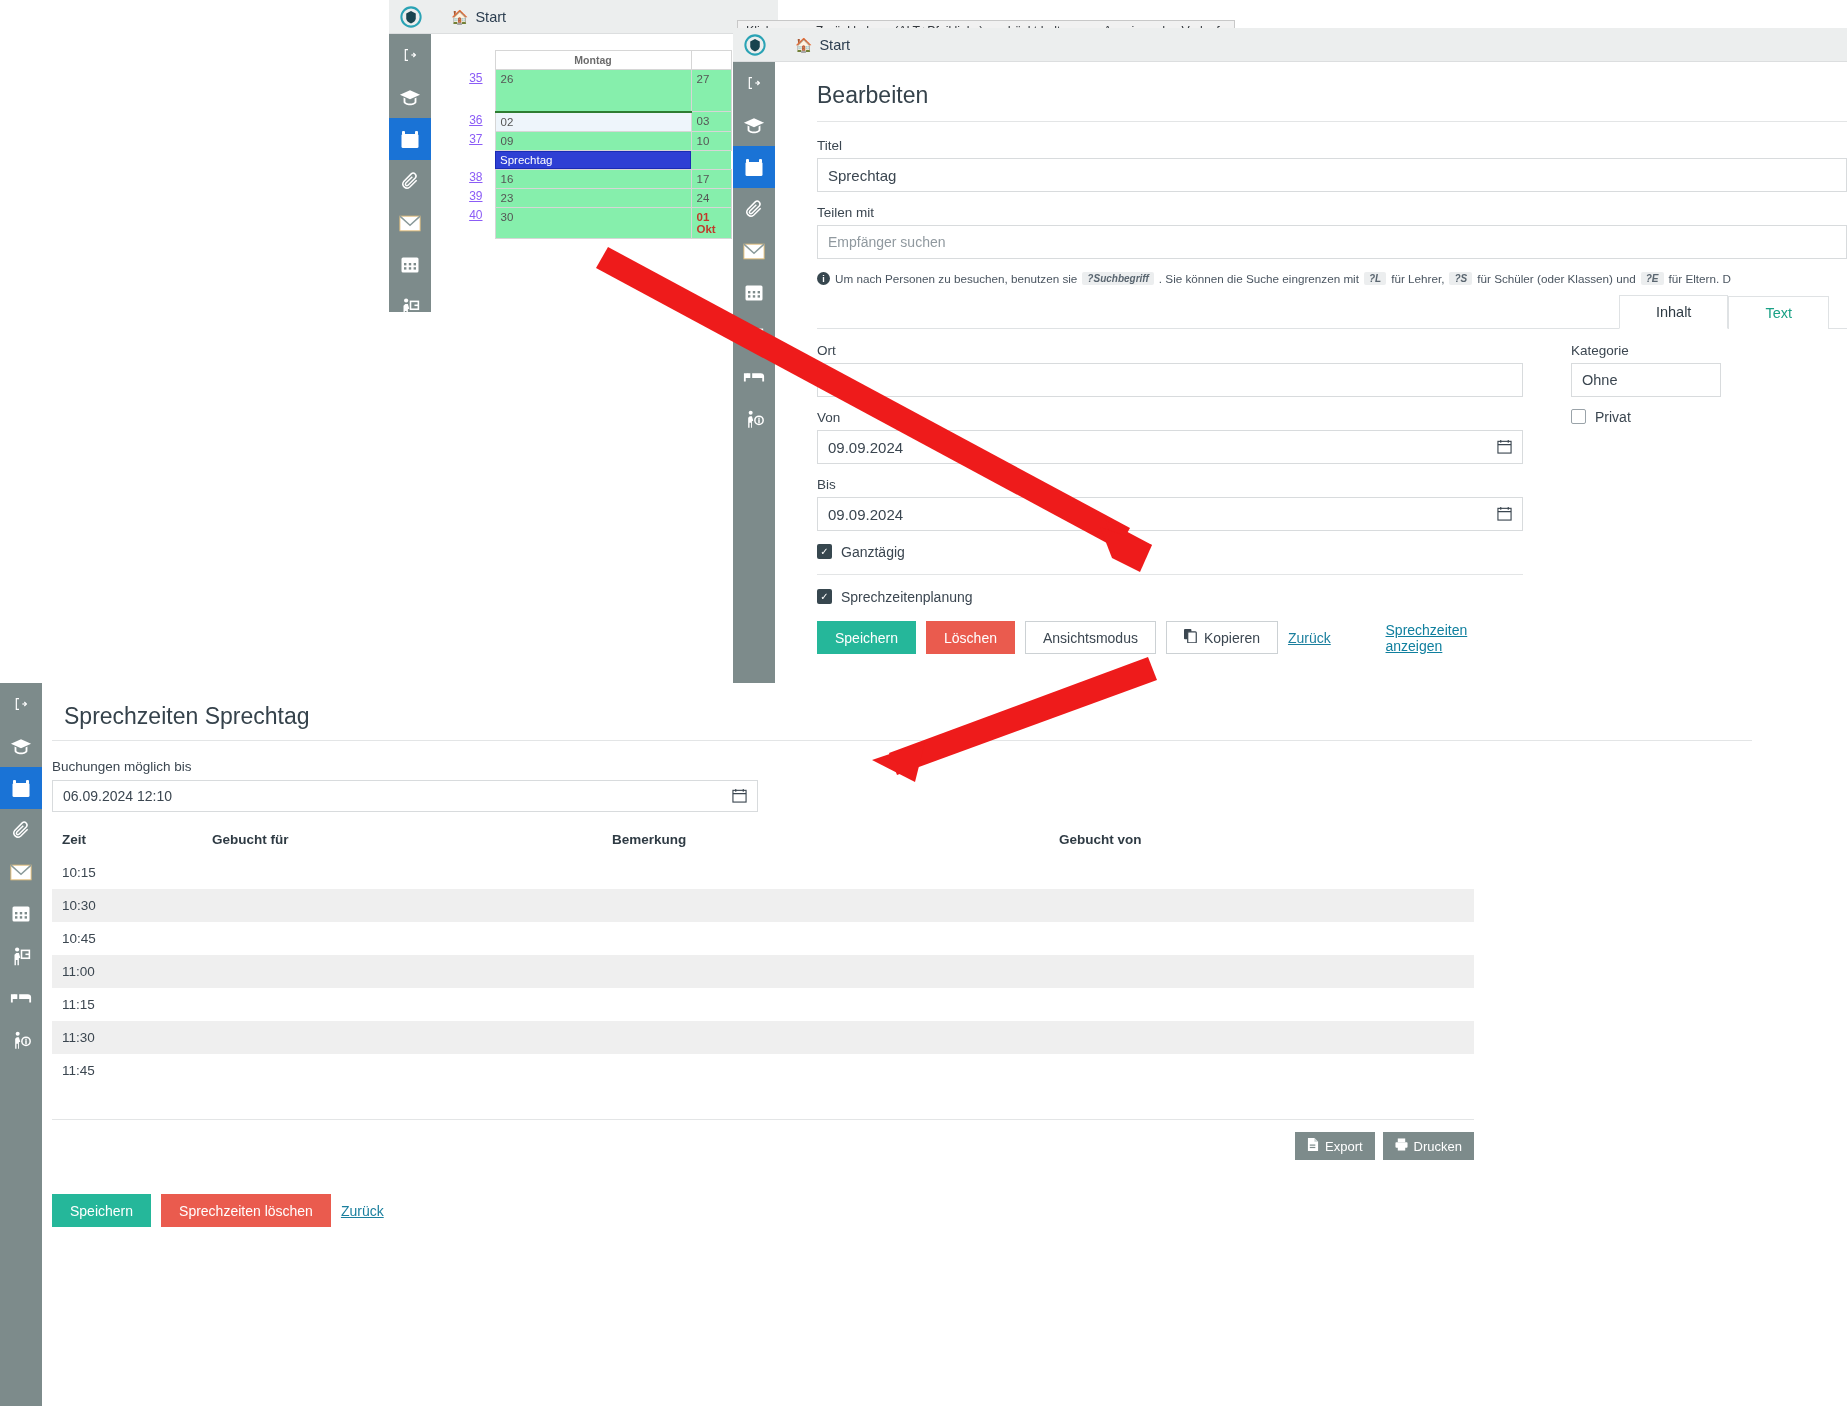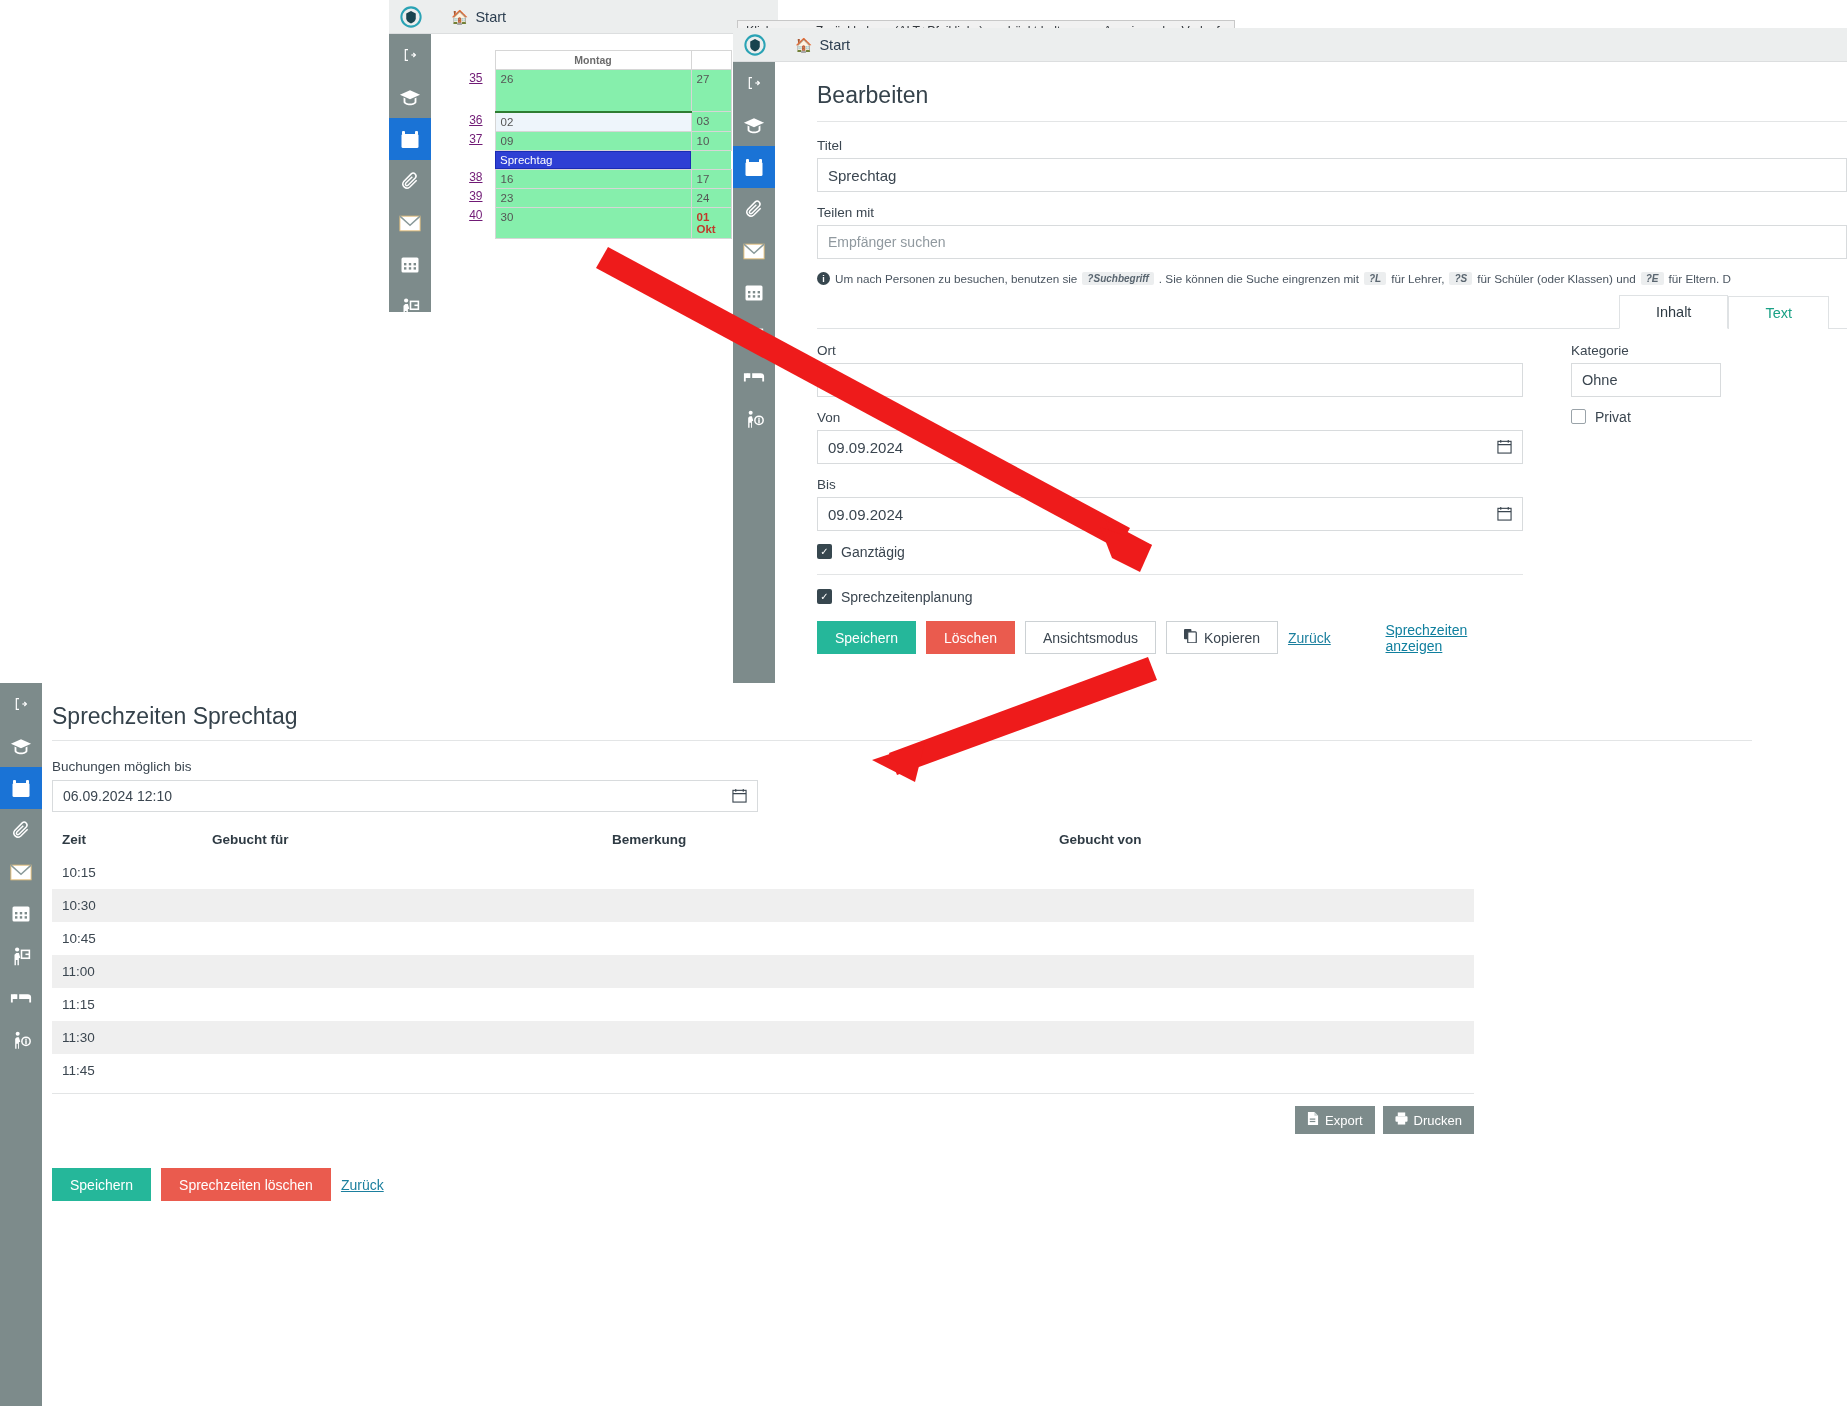--- a/index.html
+++ b/index.html
@@ -60,21 +60,21 @@
     letter-spacing:.2px; margin: 4px 0 14px 10px;
   }
   .cal-table { border-collapse: collapse; font-size:11.5px; color:#555; }
   .cal-table th {
     font-size: 10.5px; color:#6b6b6b; font-weight:bold;
     padding: 3px 0; border:1px solid #d6d6d6; border-top:1px solid #d6d6d6;
     background:#fff;
   }
   .wk {
     width: 42px; text-align:right; padding-right:12px;
-    color:#701a75; text-decoration: underline; font-size:12px;
+    color:#8b5cf6; text-decoration: underline; font-size:12px;
     vertical-align: top; border:none; background:#fff;
   }
   .daycell {
     border:1px solid #d6d6d6; width: 196px;
     vertical-align: top; padding: 3px 0 3px 5px; font-size:11.5px; color:#555;
     background:#86efac;
   }
   .daycell.narrow { width: 40px; }
   .daycell.today { background:#eef5fb; border-top:2px solid #2e7d32; }
   .evt-row td { border:none; padding:0; }
@@ -165,41 +165,41 @@
   #win-sprech {
     position:absolute; left:0px; top:683px;
     width: 1847px; height: 723px;
     background:#fff; overflow:hidden;
   }
   #win-sprech .sidebar { top:0; height:723px; }
   .sp-body {
     position:absolute; left:42px; top:0; right:0; bottom:0;
     background:#fff; padding: 14px 0 0 10px;
   }
-  .sp-h1 { font-size: 23px; font-weight:300; color:#35424b; margin: 6px 0 10px 0; }
+  .sp-h1 { font-size: 23px; font-weight:300; color:#35424b; margin: 6px 0 10px 12px; }
   .sp-rule { border:0; border-top:1px solid #e3e5e6; margin: 0 95px 18px 0; }
   .sp-lbl { font-size:13.5px; color:#3b4650; margin-bottom: 6px; }
   .sp-input {
     width: 706px; height:32px; border:1px solid #d8dbdd; background:#fff;
     display:flex; align-items:center; padding: 0 10px;
     font-size:14px; color:#3b4650; position:relative; margin-bottom: 16px;
   }
   .sp-input .cal-ic { position:absolute; right:10px; top:7px; color:#4a5560; }
   table.slots { border-collapse: collapse; width: 1422px; }
   table.slots th {
     text-align:left; font-size:13.5px; color:#2f3b44; font-weight:bold;
     padding: 4px 10px 9px 10px;
   }
   table.slots td {
     font-size:13.5px; color:#3b4650; padding: 9px 10px; height:31px;
   }
   table.slots tr.odd td { background:#efefef; }
   .tbl-foot {
     width:1422px; display:flex; justify-content:flex-end; gap:8px;
-    margin-top: 6px; padding-top: 12px; border-top:1px solid #e3e5e6;
+    margin-top: 32px; padding-top: 12px; border-top:1px solid #e3e5e6;
   }
   .sm-btn {
     height:28px; padding:0 12px; font-size:13px; background:#7d8b8b;
     color:#fff; display:inline-flex; align-items:center; gap:6px; cursor:pointer;
     border:none;
   }
   .sp-btnrow { display:flex; align-items:center; gap:10px; margin-top: 34px; }
 
   
   .arrows { position:absolute; inset:0; pointer-events:none; }

